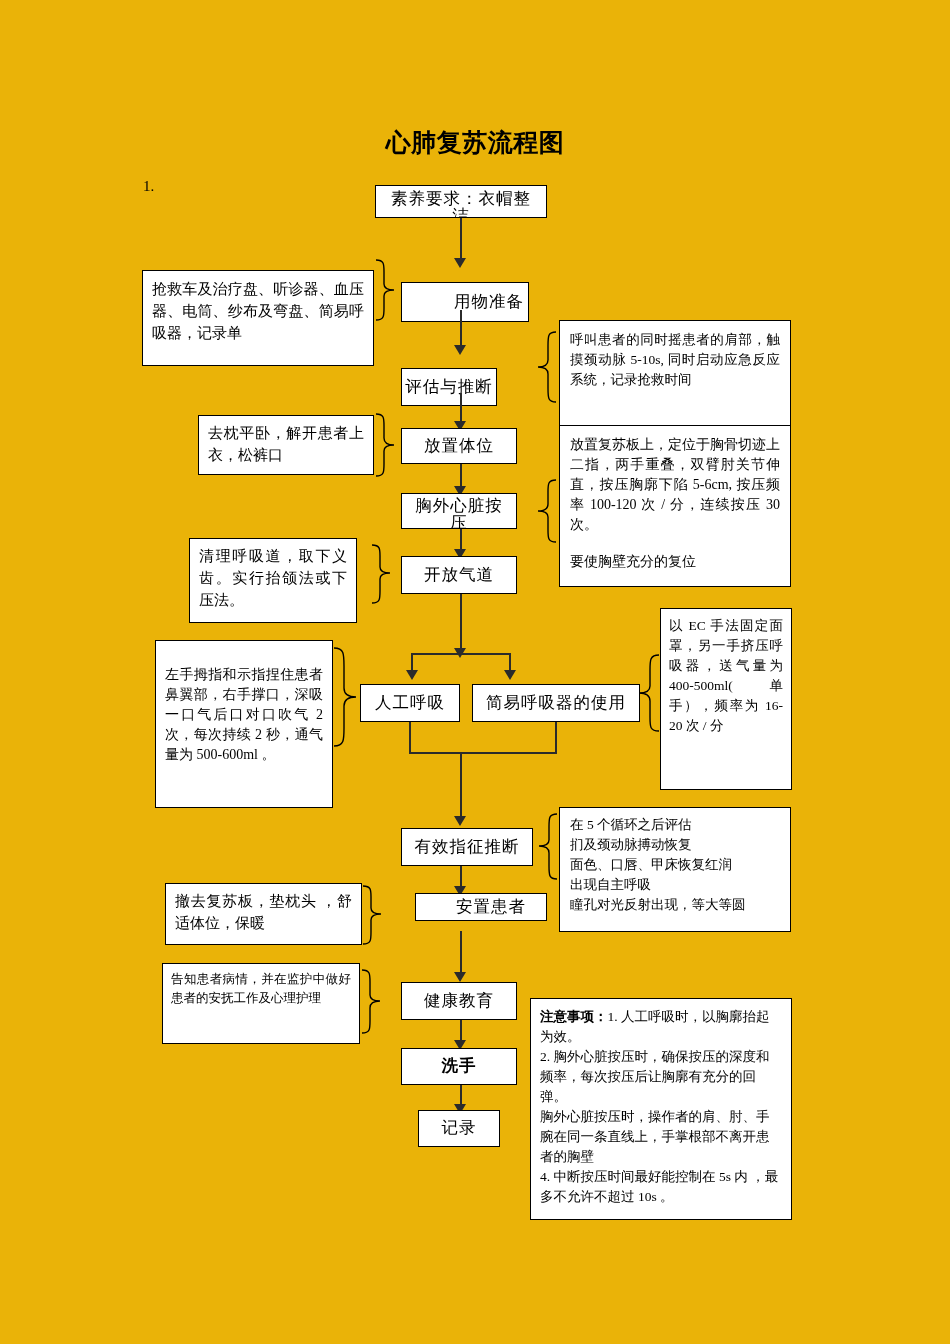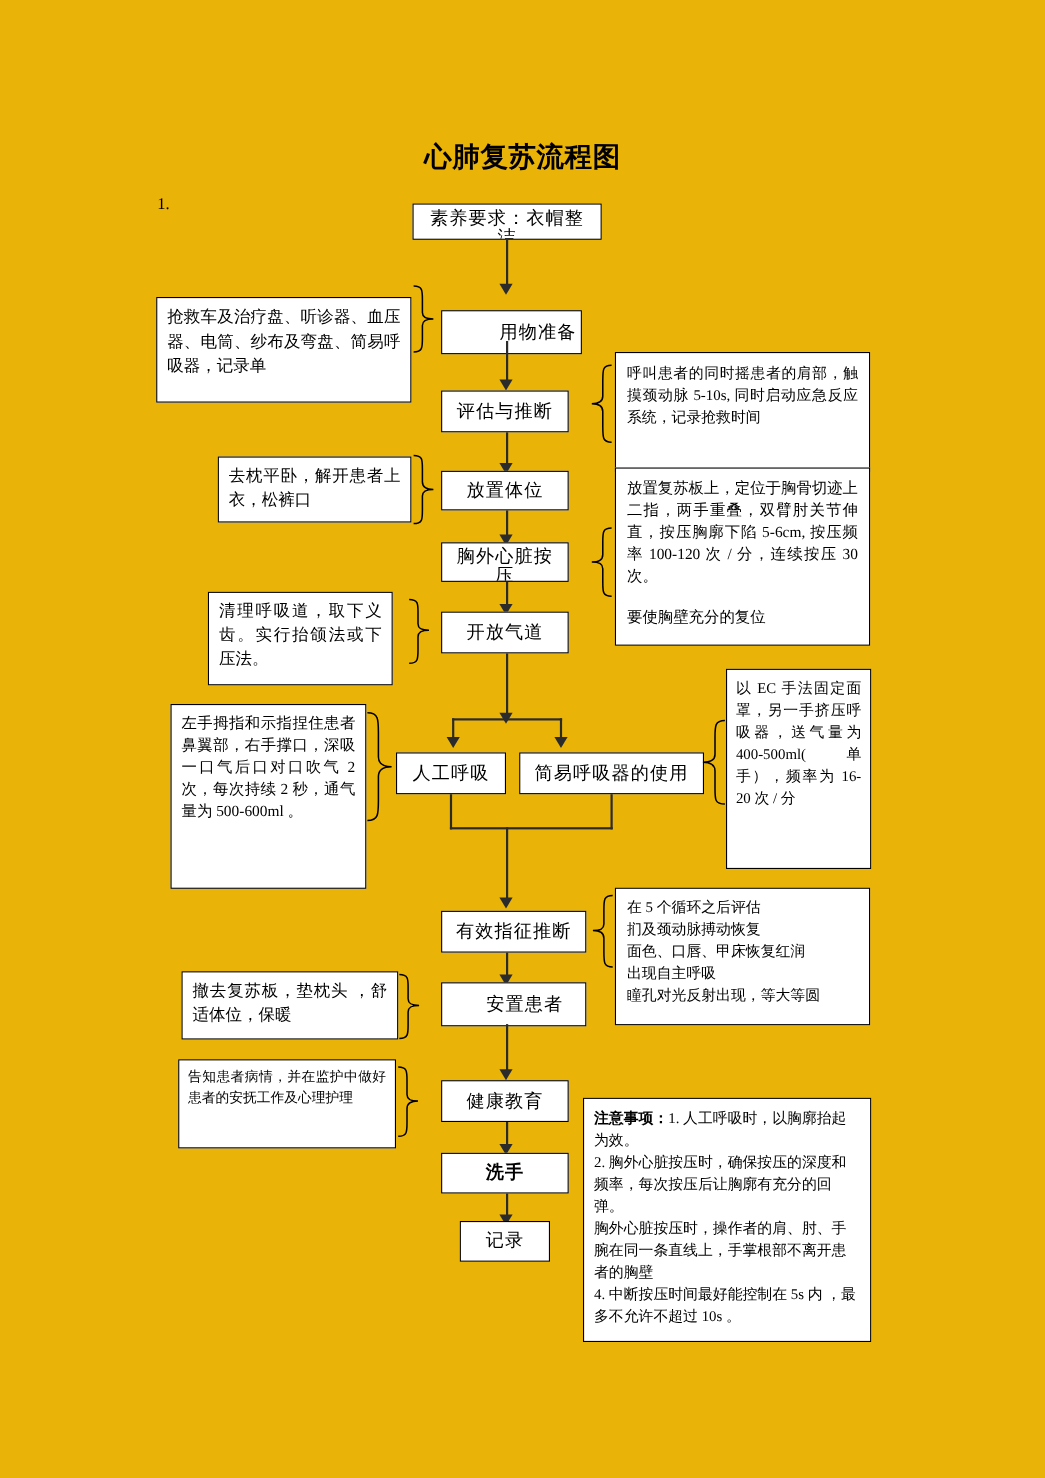--- a/index.html
+++ b/index.html
@@ -117,21 +117,21 @@
 
   <div class="abs brace" style="left:374px; top:258px;">
     <svg width="26" height="64" viewBox="0 0 26 64">
       <path d="M2 2 C 10 2, 10 6, 10 14 L10 26 C10 31, 14 32, 20 32 C14 32, 10 33, 10 38 L10 50 C10 58, 10 62, 2 62" fill="none" stroke="#000" stroke-width="1.4"></path>
     </svg>
   </div>
 
   <div class="abs vline" style="left:460px; top:310px; height:37px;"></div>
   <div class="abs arrow-down" style="left:454px; top:345px;"></div>
 
-  <div class="abs box node" style="left:401px; top:355px; width:116px; height:38px;">
+  <div class="abs box node" style="left:401px; top:368px; width:96px; height:38px;">
     <span>评估与推断</span>
   </div>
 
   <div class="abs box note note-left note-13" style="left:559px; top:320px; width:232px; height:109px; padding:9px 10px;">
     <span>呼叫患者的同时摇患者的肩部，触摸颈动脉 5-10s, 同时启动应急反应系统，记录抢救时间</span>
   </div>
 
   <div class="abs brace" style="left:532px; top:330px;">
     <svg width="26" height="74" viewBox="0 0 26 74">
       <path d="M24 2 C 16 2, 16 6, 16 16 L16 30 C16 35, 12 37, 6 37 C12 37, 16 39, 16 44 L16 58 C16 68, 16 72, 24 72" fill="none" stroke="#000" stroke-width="1.4"></path>
@@ -200,21 +200,21 @@
   <div class="abs arrow-down" style="left:504px; top:670px;"></div>
 
   <div class="abs box node" style="left:360px; top:684px; width:100px; height:38px;">
     <span>人工呼吸</span>
   </div>
 
   <div class="abs box node" style="left:472px; top:684px; width:168px; height:38px;">
     <span>简易呼吸器的使用</span>
   </div>
 
-  <div class="abs box note note-left note-14" style="left:155px; top:640px; width:178px; height:168px; padding:8px 9px;">
+  <div class="abs box note note-left note-14" style="left:155px; top:640px; width:178px; height:168px; padding:24px 9px;">
     <span>左手拇指和示指捏住患者鼻翼部，右手撑口，深吸一口气后口对口吹气 2 次，每次持续 2 秒，通气量为 500-600ml 。</span>
   </div>
 
   <div class="abs brace" style="left:332px; top:646px;">
     <svg width="30" height="102" viewBox="0 0 30 102">
       <path d="M2 2 C 12 2, 12 8, 12 20 L12 42 C12 49, 17 51, 24 51 C17 51, 12 53, 12 60 L12 82 C12 94, 12 100, 2 100" fill="none" stroke="#000" stroke-width="1.4"></path>
     </svg>
   </div>
 
   <div class="abs box note note-left note-13" style="left:660px; top:608px; width:132px; height:182px; padding:7px 8px;">
@@ -247,21 +247,21 @@
 
   <div class="abs brace" style="left:533px; top:812px;">
     <svg width="26" height="70" viewBox="0 0 26 70">
       <path d="M24 2 C 16 2, 16 6, 16 15 L16 28 C16 33, 12 34, 6 34 C12 34, 16 36, 16 41 L16 54 C16 63, 16 67, 24 67" fill="none" stroke="#000" stroke-width="1.4"></path>
     </svg>
   </div>
 
   <div class="abs vline" style="left:460px; top:866px; height:24px;"></div>
   <div class="abs arrow-down" style="left:454px; top:886px;"></div>
 
-  <div class="abs box node" style="left:401px; top:893px; width:132px; height:40px;padding-left:20px;">
+  <div class="abs box node" style="left:415px; top:893px; width:132px; height:28px;padding-left:20px;">
     <span>安置患者</span>
   </div>
 
   <div class="abs box note note-left" style="left:165px; top:883px; width:197px; height:62px; padding:7px 9px;">
     <span>撤去复苏板，垫枕头 ，舒适体位，保暖</span>
   </div>
 
   <div class="abs brace" style="left:361px; top:884px;">
     <svg width="26" height="62" viewBox="0 0 26 62">
       <path d="M2 2 C 10 2, 10 6, 10 13 L10 24 C10 29, 14 30, 20 30 C14 30, 10 31, 10 36 L10 48 C10 56, 10 60, 2 60" fill="none" stroke="#000" stroke-width="1.4"></path>

